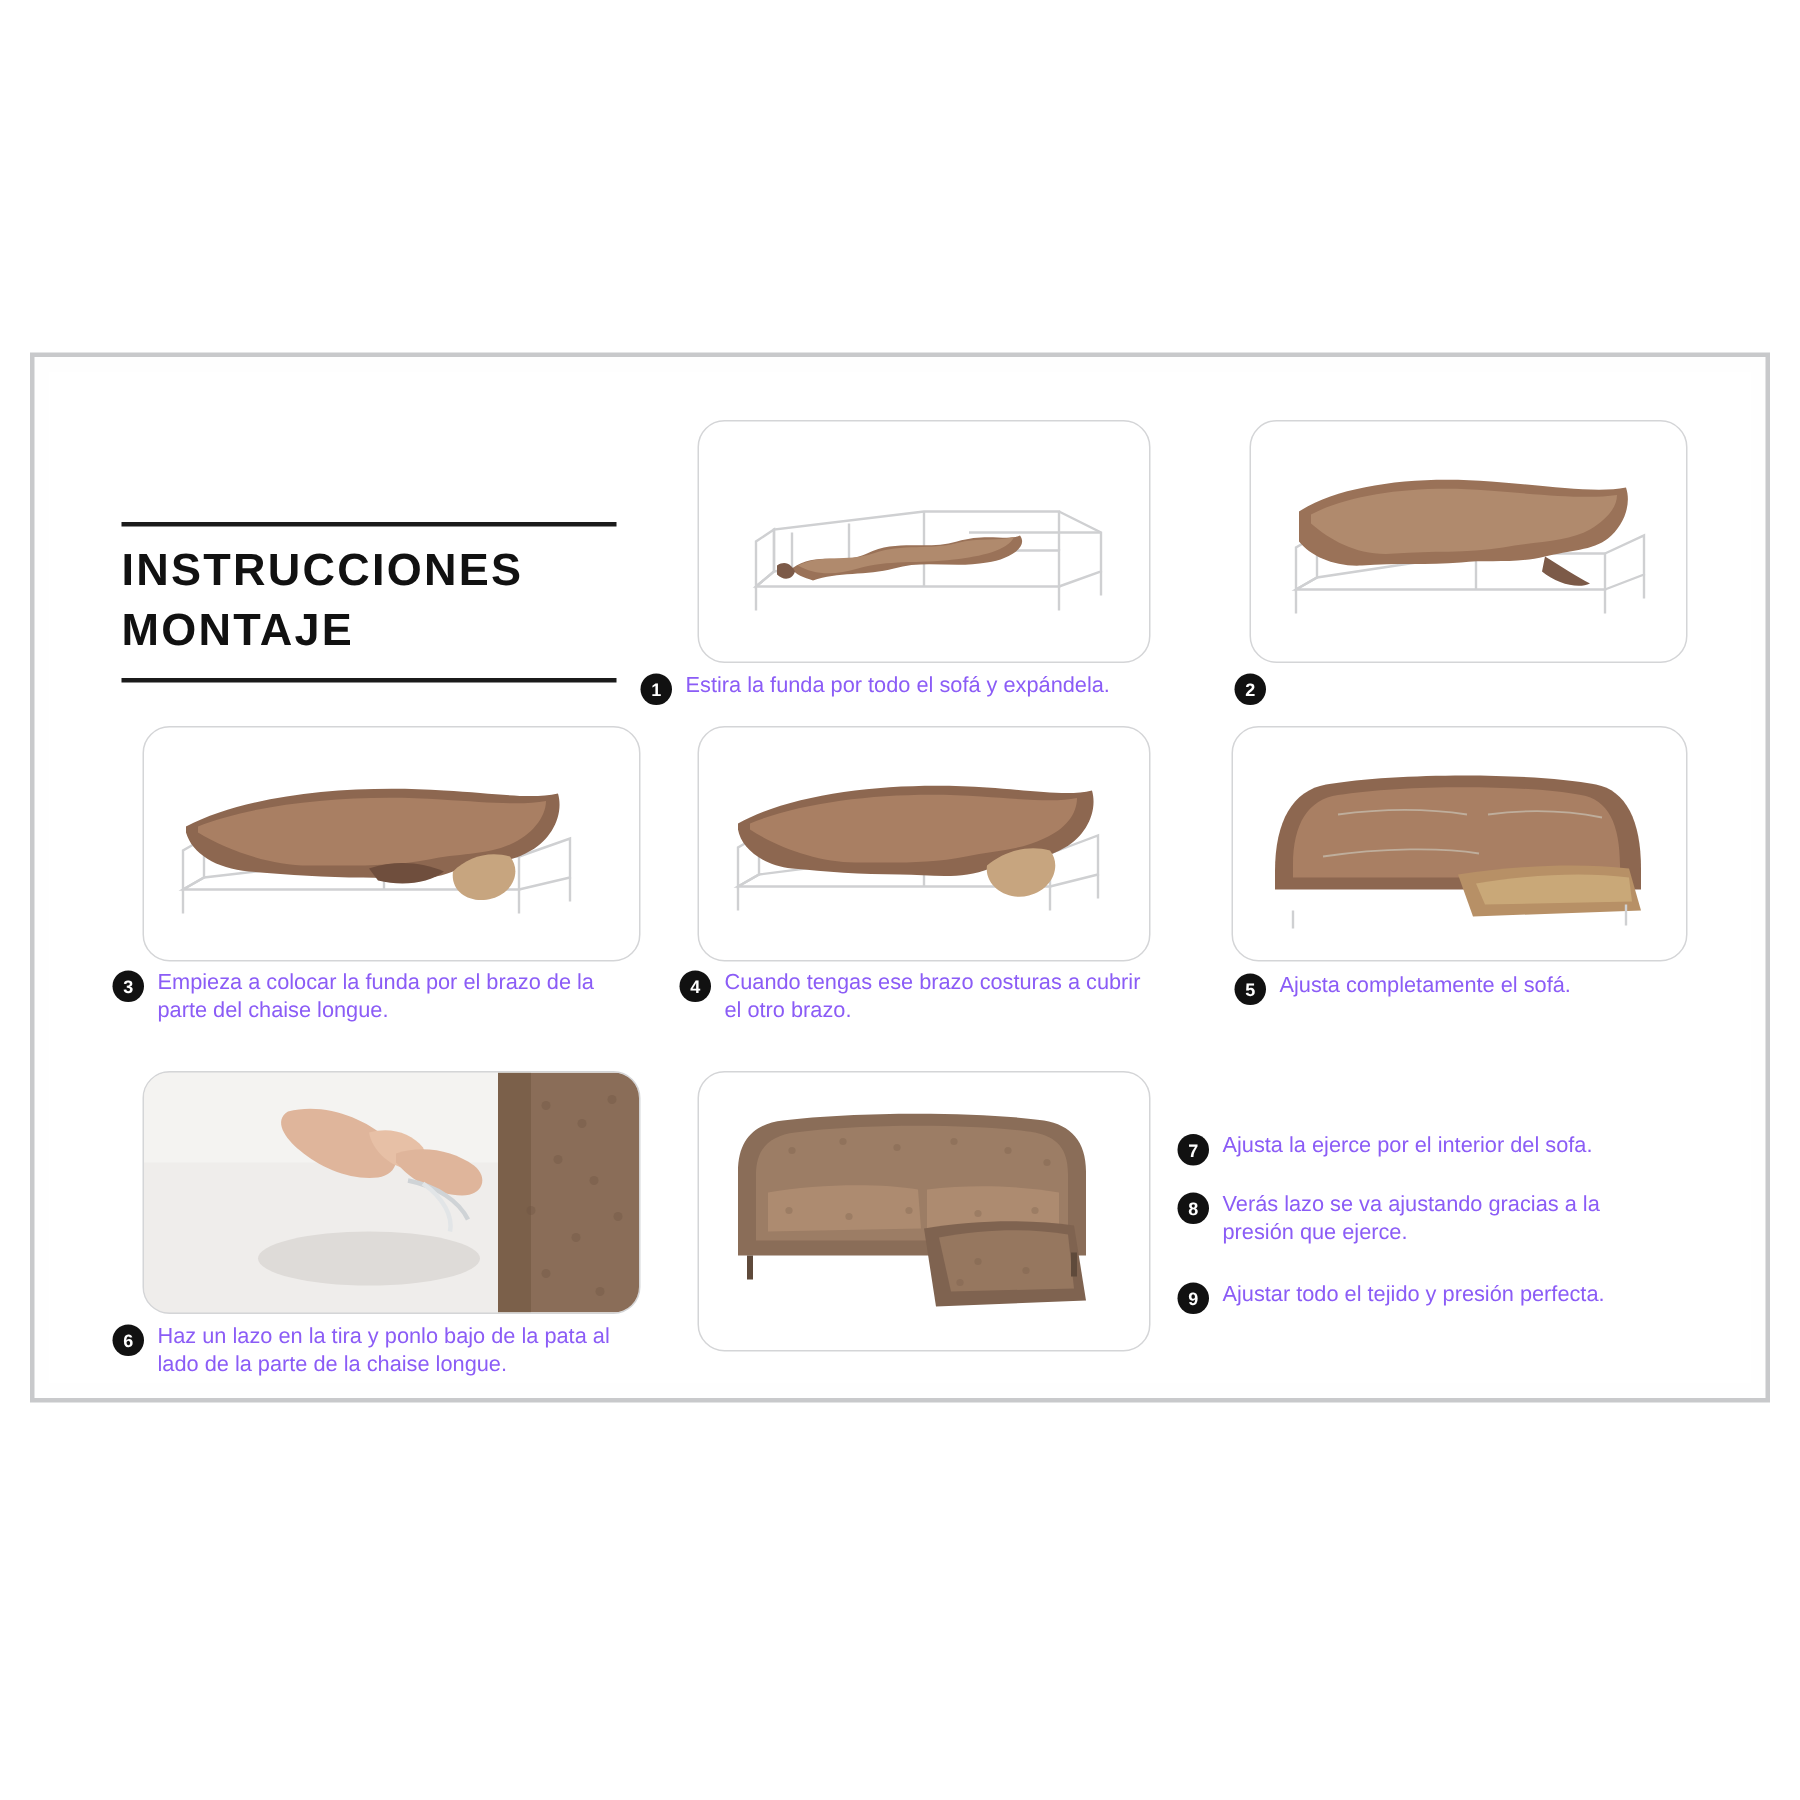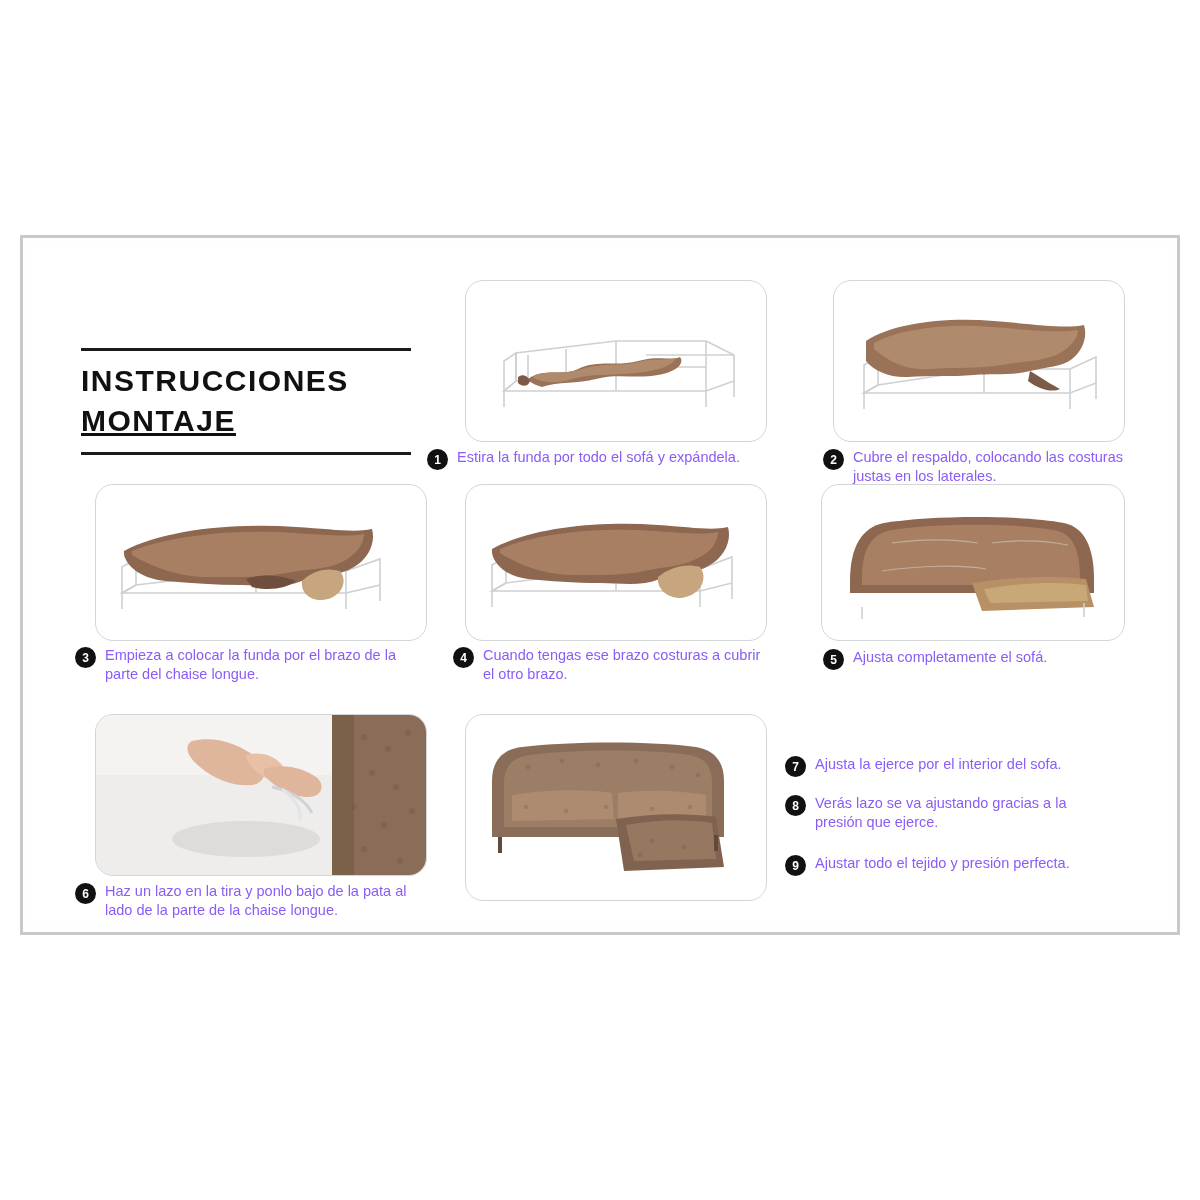--- a/index.html
+++ b/index.html
@@ -53,21 +53,21 @@
   .title-text {
     font-size: 30px;
     font-weight: bold;
     letter-spacing: 1.5px;
     color: #111111;
     line-height: 1.32;
     padding: 10px 0 12px 0;
   }
   .title-text .l1 { display: block; }
   .title-text .l2 { display: block; }
-  .title-text .l3 { display: block; text-decoration: underline; }
+  .title-text .l3 { display: block; }
 
   
   .card {
     position: absolute;
     border: 1.5px solid #d4d5d7;
     border-radius: 18px;
     background: #ffffff;
     overflow: hidden;
   }
 
@@ -159,21 +159,20 @@
                  C56 97, 40 90, 32 80 Z" fill="#9a7258"></path>
         <path d="M40 62 C66 48, 112 42, 158 46 C196 49, 224 52, 244 49
                  C244 58, 236 66, 226 72 C212 80, 190 80, 168 84
                  C144 88, 120 86, 96 88 C72 90, 54 80, 40 68 Z" fill="#b08a6d"></path>
         <path d="M196 90 C206 96, 218 104, 226 108 C218 112, 204 108, 194 100 Z" fill="#7c5a48"></path>
       </svg>
     </div>
 
     <div class="caption" style="left:790px; top:200px; width:300px;">
       <div class="bullet">2</div>
-      <div class="ctext">Cubre el respaldo, colocando las costuras  justas en los laterales.</div>
     </div>
 
     <div class="card" style="left:62px; top:236px; width:330px; height:155px;">
       <svg width="330" height="155" viewBox="0 0 330 155">
         <g fill="none" stroke="#cfd0d2" stroke-width="1.6">
           <path d="M26 108 L26 82 L40 74 L40 100 Z"></path>
           <path d="M26 108 L160 108 L250 108 L250 86 L160 86 L40 100 Z"></path>
           <path d="M160 86 L160 108"></path>
           <path d="M250 86 L284 74 L284 100 L250 108"></path>
           <path d="M250 108 L250 124 M26 108 L26 124 M284 100 L284 116"></path>

